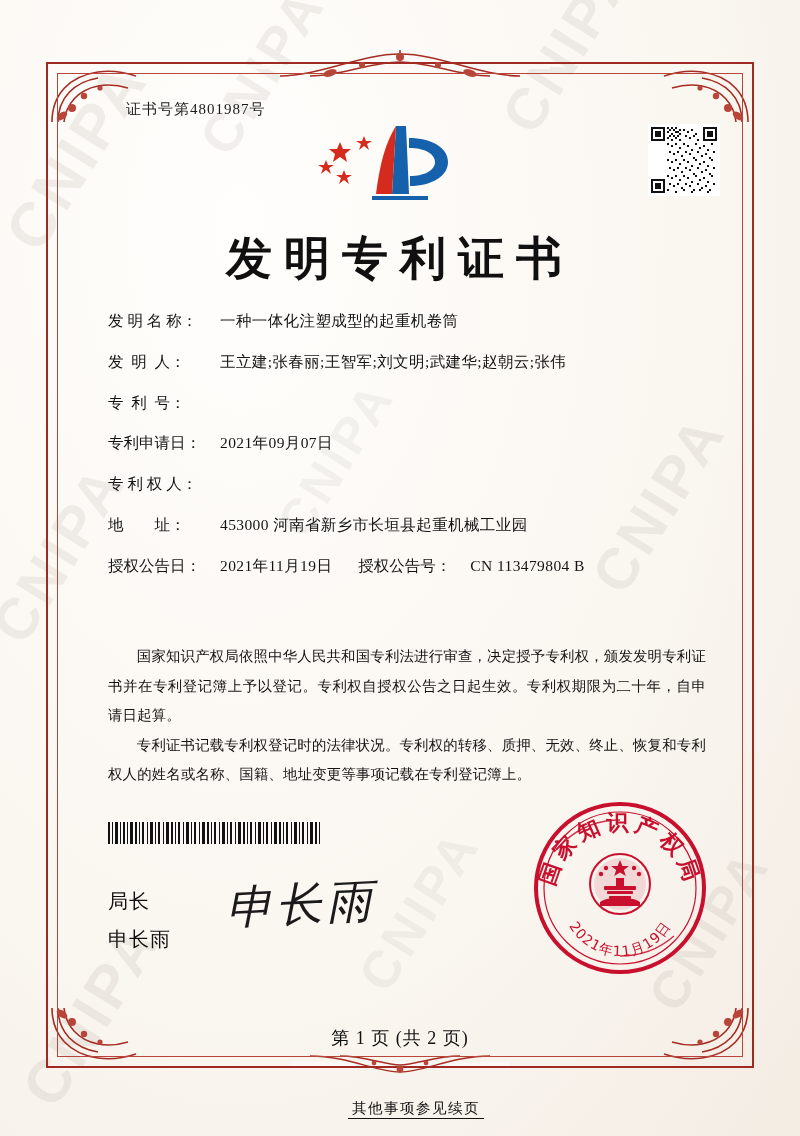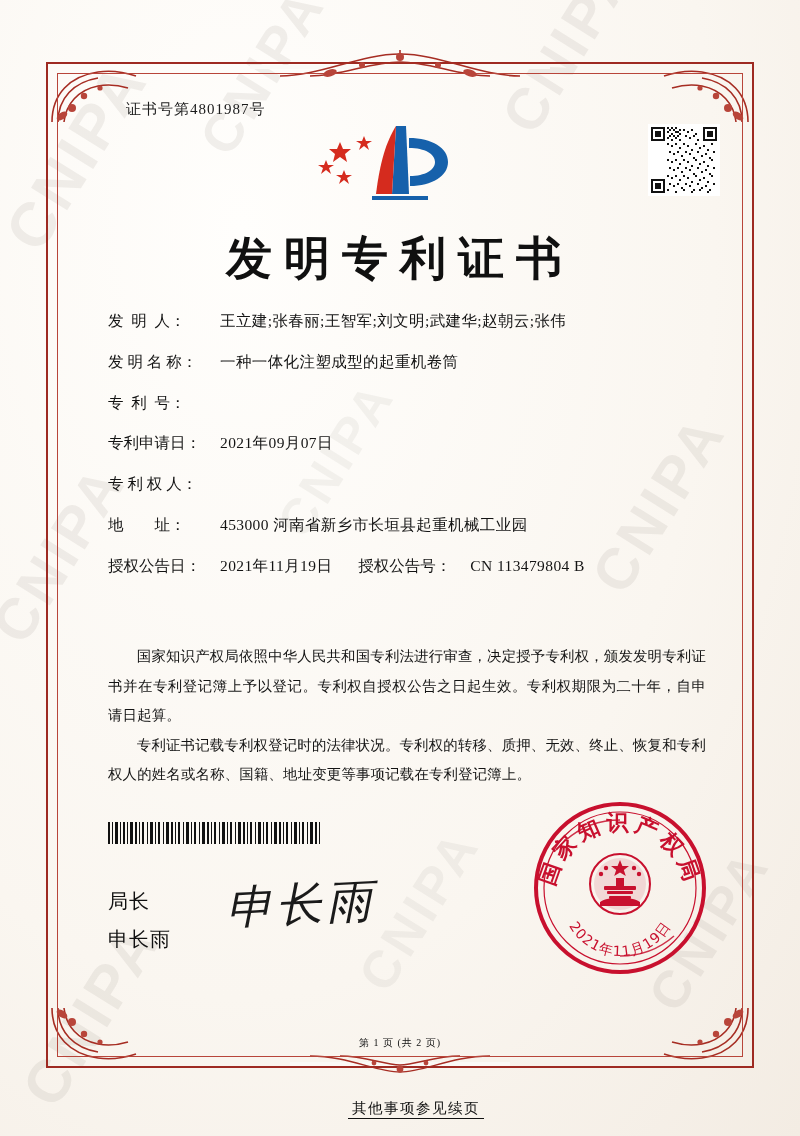--- a/index.html
+++ b/index.html
@@ -189,21 +189,21 @@
   #seal {
     position: absolute;
     right: 46px; top: 738px;
     width: 176px; height: 176px;
   }
 
   #pageno {
     position: absolute;
     left: 0; right: 0; bottom: 18px;
     text-align: center;
-    font-size: 10px;
+    font-size: 18px;
     color: #111;
     letter-spacing: 1px;
   }
 
   #footnote {
     position: absolute;
     left: 0; right: 0; bottom: 18px;
     text-align: center;
     font-size: 14.5px;
     color: #111;
@@ -463,26 +463,26 @@
       <path d="M86 8 L96 8 L99 76 L82 76 Z" fill="#1661ab"></path>
       <path d="M86 8 L82 76 L66 76 C70 44 76 24 86 8 Z" fill="#d52b1e"></path>
       <path d="M99 20 C122 20 138 30 138 44 C138 58 122 68 100 68 L100 58 C115 58 125 52 125 44 C125 36 115 30 99 30 Z" fill="#1661ab"></path>
       <rect x="62" y="78" width="56" height="4" fill="#1661ab"></rect>
     </svg>
 
     <div id="title">发明专利证书</div>
 
     <div id="fields">
       <div class="field">
+        <div class="fl">发 明 名 称：</div>
+        <div class="fv">一种一体化注塑成型的起重机卷筒</div>
+      </div>
+      <div class="field">
         <div class="fl">发  明  人：</div>
         <div class="fv">王立建;张春丽;王智军;刘文明;武建华;赵朝云;张伟</div>
-      </div>
-      <div class="field">
-        <div class="fl">发 明 名 称：</div>
-        <div class="fv">一种一体化注塑成型的起重机卷筒</div>
       </div>
       <div class="field">
         <div class="fl">专  利  号：</div>
       </div>
       <div class="field">
         <div class="fl">专利申请日：</div>
         <div class="fv">2021年09月07日</div>
       </div>
       <div class="field">
         <div class="fl">专 利 权 人：</div>

